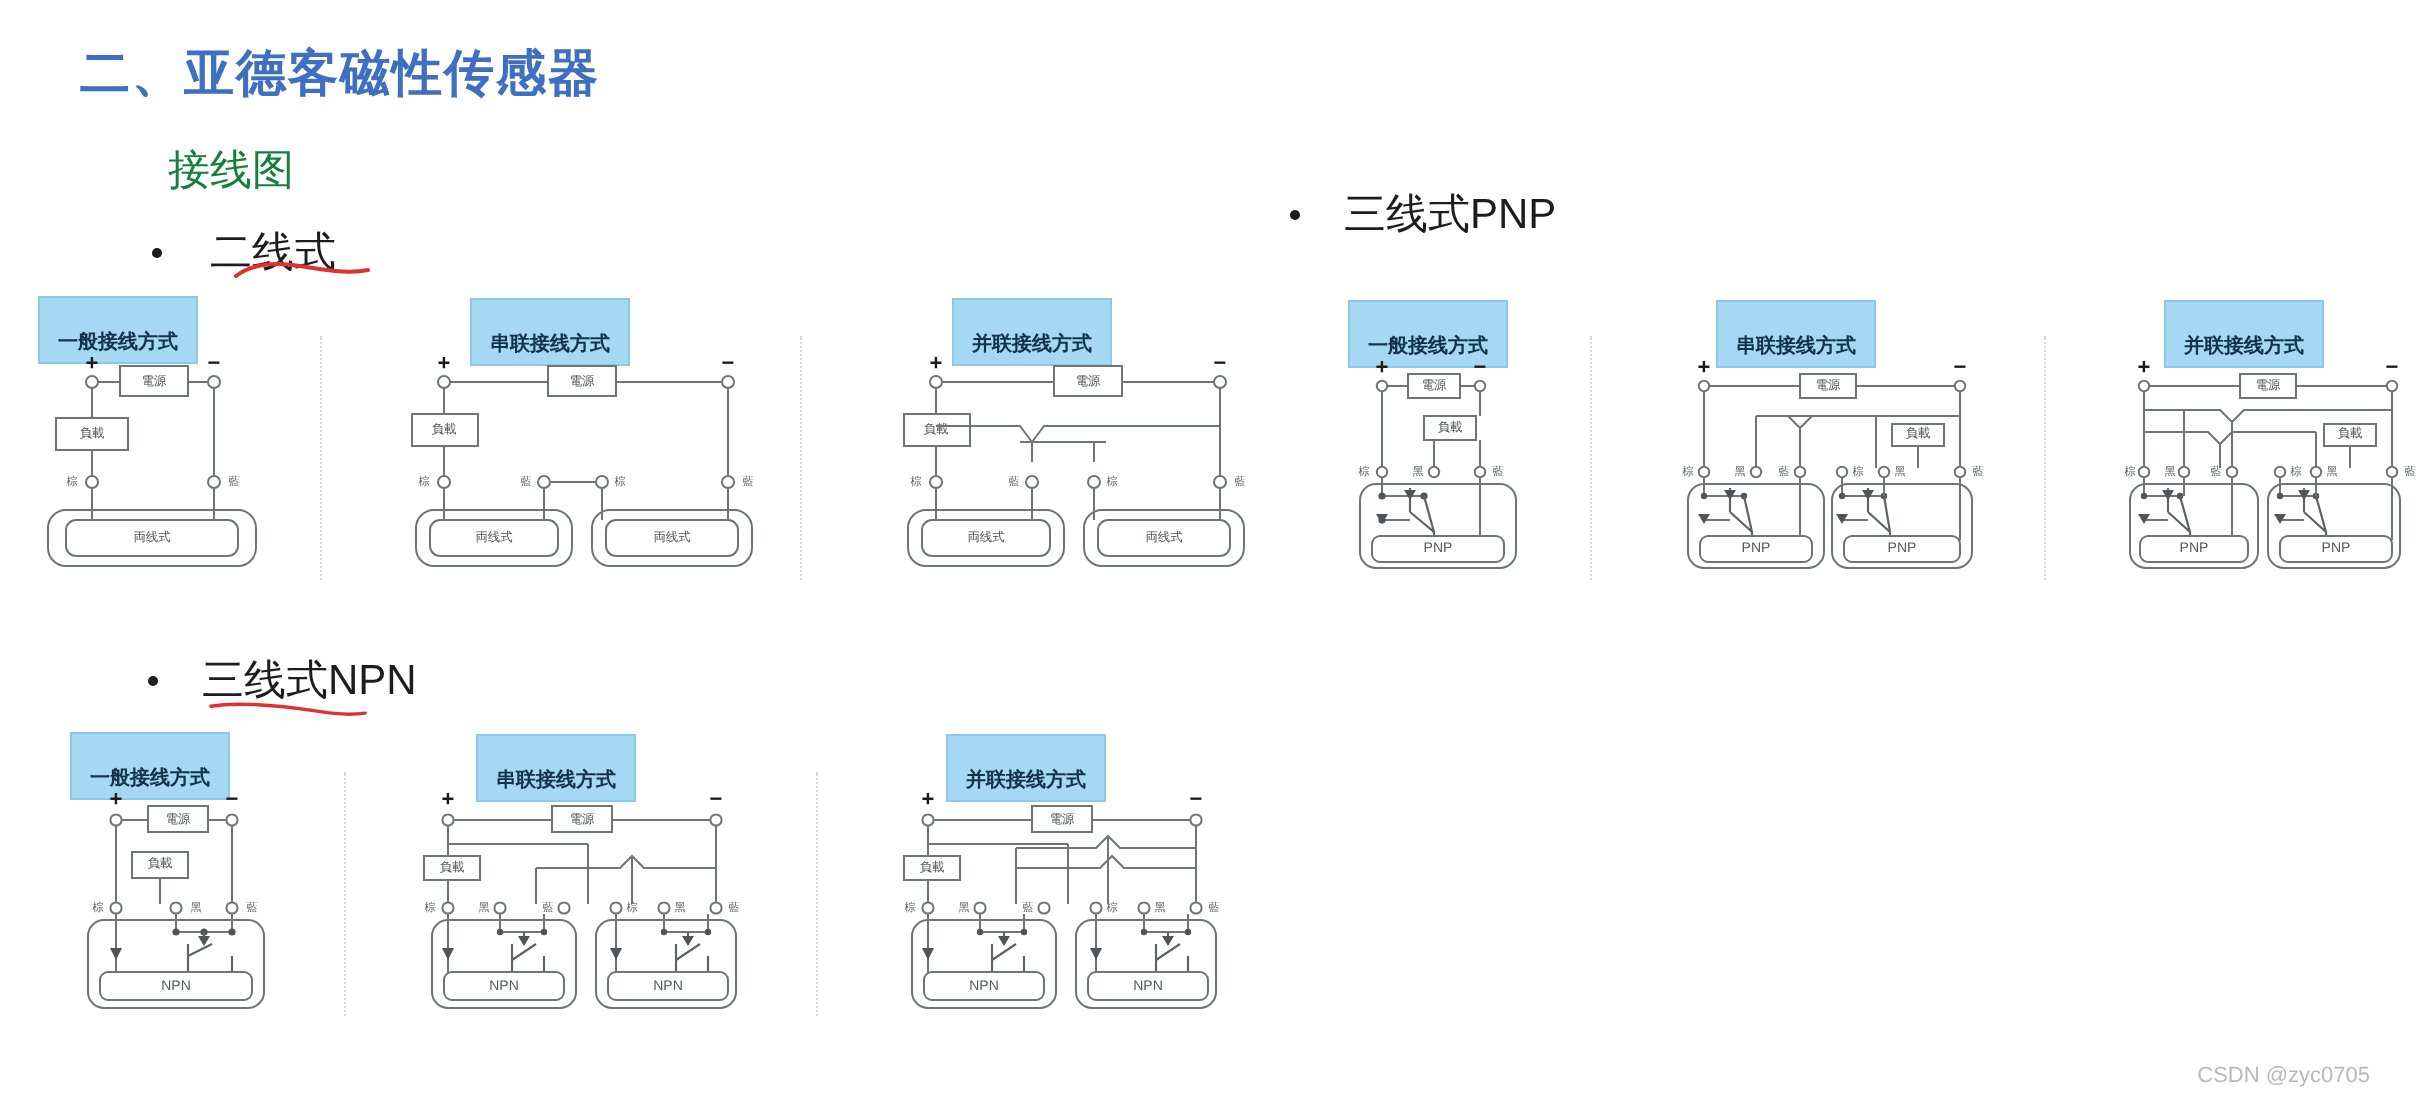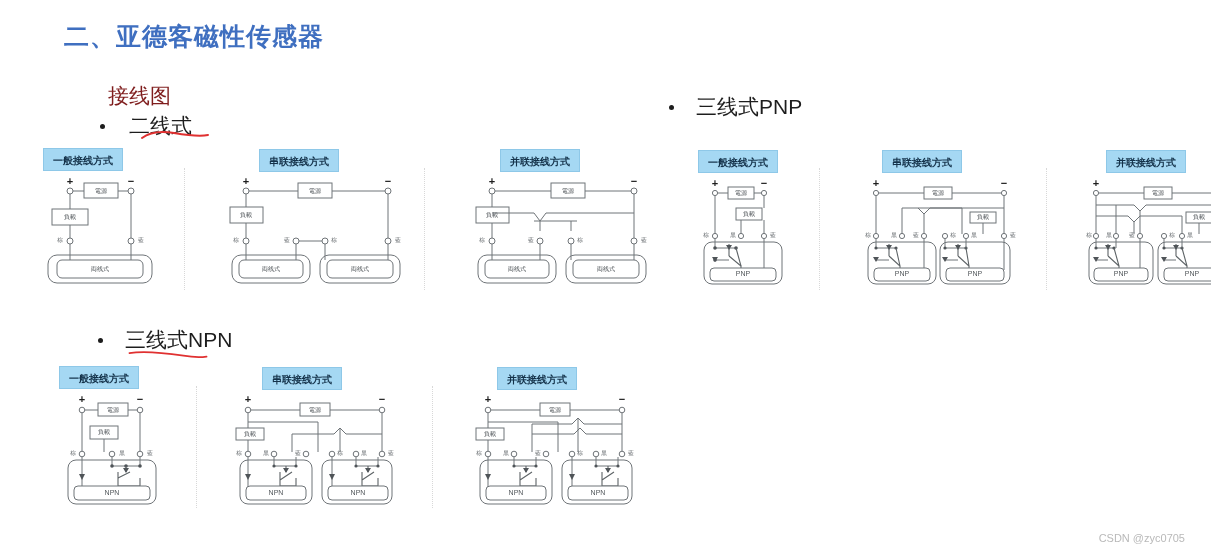--- a/index.html
+++ b/index.html
@@ -2,47 +2,47 @@
 <html><head>
 <meta charset="utf-8">
 <style>
   html,body{margin:0;padding:0;}
   body{
     width:1211px;height:554px;
     background:#ffffff;
     font-family:"Liberation Sans","DejaVu Sans",sans-serif;
     overflow:hidden;position:relative;
   }
-  .slide{position:absolute;inset:0;margin-left:24px;}
+  .slide{position:absolute;inset:0;}
 
   
   .title{
     position:absolute;left:40px;top:20px;
     font-size:25px;font-weight:bold;color:#3f6fc0;
     letter-spacing:1px;white-space:nowrap;
   }
   .subtitle{
-    position:absolute;left:84px;top:82px;
-    font-size:21px;color:#7f1d1d;white-space:nowrap;
+    position:absolute;left:84px;top:71px;
+    font-size:21px;color:#15803d;white-space:nowrap;
   }
   .bullet-head{
     position:absolute;font-size:21px;color:#1d1d1d;white-space:nowrap;
     display:flex;align-items:center;gap:22px;
   }
   .bullet-head .dot{
     width:5px;height:5px;border-radius:50%;background:#1d1d1d;display:inline-block;
   }
   .underline{
     position:absolute;height:12px;pointer-events:none;
   }
   .chip{
     position:absolute;
     background:#a5d8f3;border:1px solid #8ec8e8;
     color:#14324a;font-size:10px;font-weight:bold;
-    padding:7px 9px 4px;white-space:nowrap;line-height:1;
+    padding:18px 9px 4px;white-space:nowrap;line-height:1;
   }
   .divider{
     position:absolute;width:0;
     border-left:1px dotted #d8d8d8;
   }
 
   
   .cir{position:absolute;}
   .cir svg{display:block;overflow:visible;}
   .wire{stroke:#6f7478;stroke-width:1;fill:none;}

